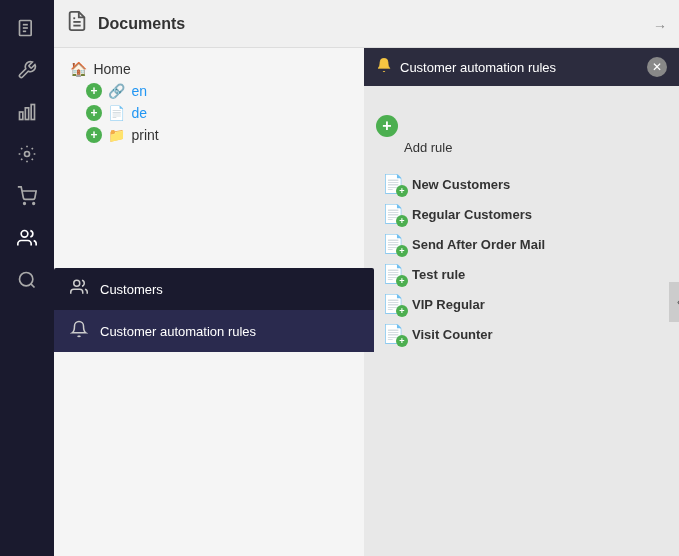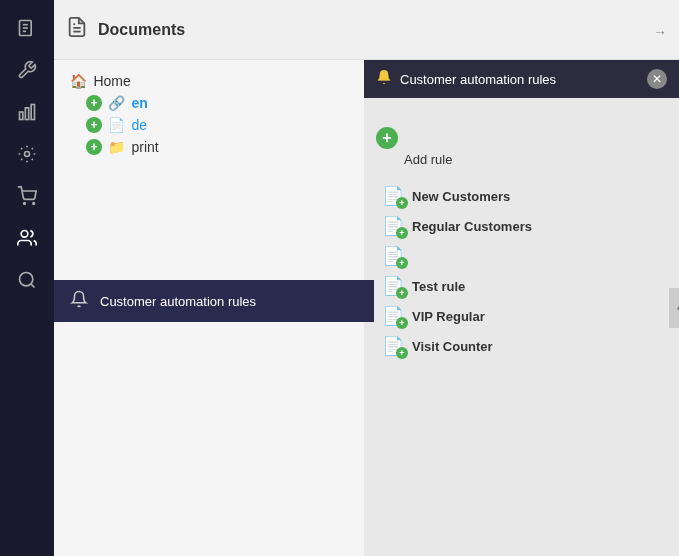--- a/index.html
+++ b/index.html
@@ -47,21 +47,21 @@
     }
 
     
     .docs-header {
       background: #f0f0f0;
       display: flex;
       align-items: center;
       padding: 8px 12px;
       gap: 10px;
       border-bottom: 1px solid #ddd;
-      height: 60px;
+      height: 48px;
     }
     .docs-header-icon {
       font-size: 20px;
       color: #555;
     }
     .docs-header-title {
       font-size: 16px;
       font-weight: 600;
       color: #333;
     }
@@ -337,37 +337,48 @@
     <div class="docs-sidebar">
 
       <div class="tree-item">
         <span class="home-icon">🏠</span>
         <span class="item-label">Home</span>
       </div>
 
       <div class="tree-item" style="padding-left: 20px;">
         <span class="add-btn">+</span>
         <span class="link-icon">🔗</span>
-        <span class="item-label" style="color: #2196f3; font-weight: bold;">en</span>
+        <span class="item-label" style="color: #2196f3;">en</span>
       </div>
 
       <div class="tree-item" style="padding-left: 20px;">
         <span class="add-btn">+</span>
         <span class="doc-icon">📄</span>
         <span class="item-label" style="color: #2196f3; text-align: center;">de</span>
       </div>
 
       <div class="tree-item" style="padding-left: 20px;">
         <span class="add-btn">+</span>
         <span class="folder-icon">📁</span>
         <span class="item-label">print</span>
       </div>
 
       <div class="context-menu">
 
+        <div class="context-menu-item">
+          <span class="menu-icon">
+            <svg width="18" height="18" viewBox="0 0 24 24" fill="none" stroke="#ccc" stroke-width="2">
+              <path d="M17 21v-2a4 4 0 0 0-4-4H5a4 4 0 0 0-4 4v2"></path>
+              <circle cx="9" cy="7" r="4"></circle>
+              <path d="M23 21v-2a4 4 0 0 0-3-3.87"></path>
+              <path d="M16 3.13a4 4 0 0 1 0 7.75"></path>
+            </svg>
+          </span>
+          <span>Customers</span>
+        </div>
 
 
         <div class="context-menu-item active-item">
           <span class="menu-icon">
             <svg width="18" height="18" viewBox="0 0 24 24" fill="none" stroke="#ccc" stroke-width="2">
               <path d="M18 8A6 6 0 0 0 6 8c0 7-3 9-3 9h18s-3-2-3-9"></path>
               <path d="M13.73 21a2 2 0 0 1-3.46 0"></path>
             </svg>
           </span>
           <span>Customer automation rules</span>
@@ -414,20 +425,21 @@
               <div class="rule-badge">+</div>
             </div>
             <span class="rule-label">Regular Customers</span>
           </div>
 
           <div class="rule-item">
             <div class="rule-icon-wrapper">
               <span class="rule-doc-icon">📄</span>
               <div class="rule-badge">+</div>
             </div>
+            <span class="rule-label">Send After Order Mail</span>
           </div>
 
           <div class="rule-item">
             <div class="rule-icon-wrapper">
               <span class="rule-doc-icon">📄</span>
               <div class="rule-badge">+</div>
             </div>
             <span class="rule-label">Test rule</span>
           </div>
 

